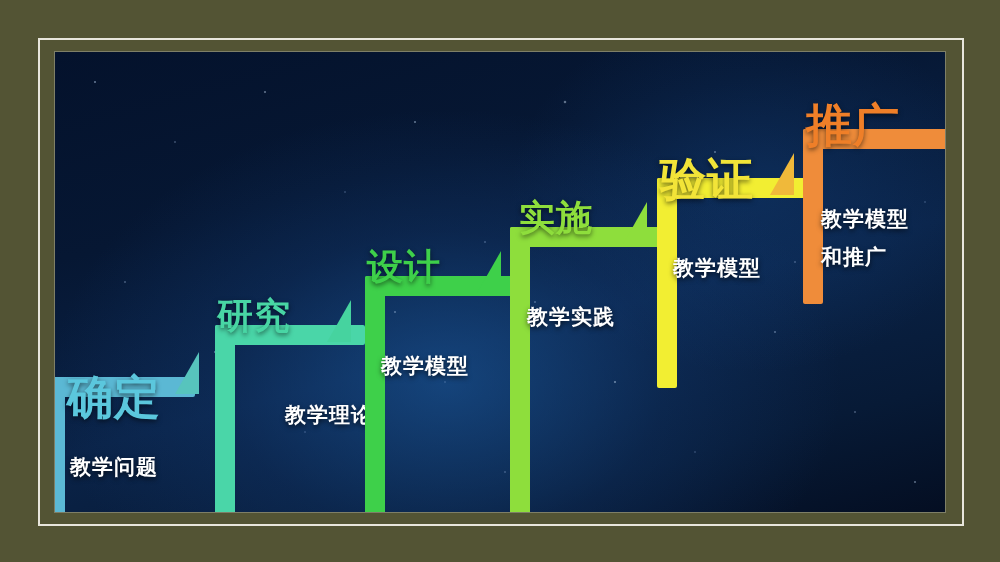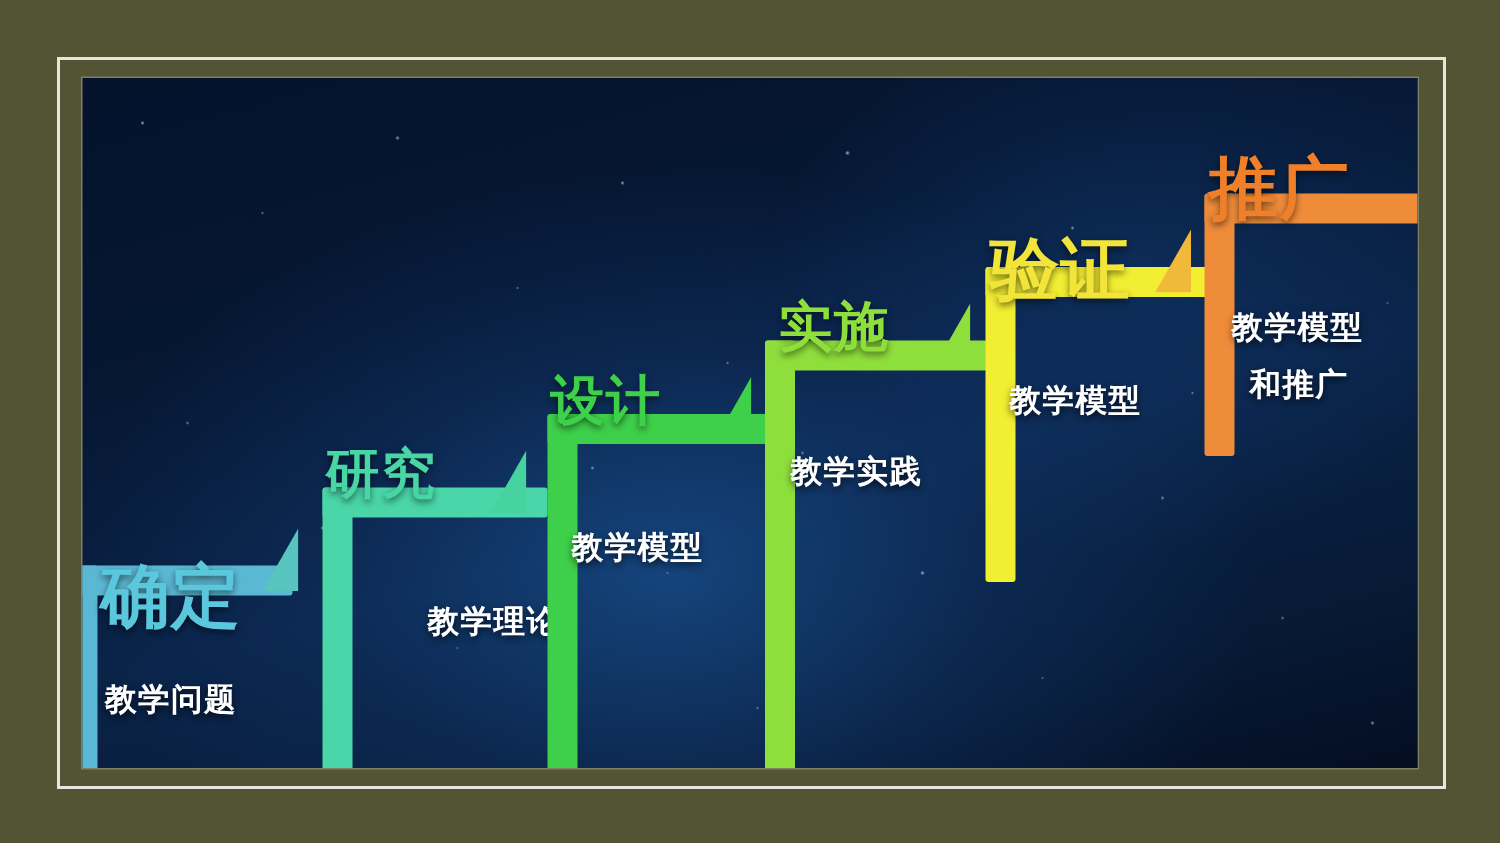--- a/index.html
+++ b/index.html
@@ -120,33 +120,33 @@
       <div class="title" style="left:312px;top:197px;font-size:36px;color:#3ed04a;">设计</div>
       <div class="arrow" style="left:422px;top:199px;width:24px;height:42px;background:#3ed04a;clip-path:polygon(100% 0,100% 100%,0 100%);"></div>
       <div class="caption" style="left:326px;top:301px;">教学模型</div>
     </div>
 
     <div class="step">
       <div class="bar-h" style="left:455px;top:175px;width:150px;height:20px;background:#8ede3c;"></div>
       <div class="bar-v" style="left:455px;top:175px;width:20px;height:290px;background:#8ede3c;"></div>
       <div class="title" style="left:464px;top:148px;font-size:36px;color:#8ede3c;">实施</div>
       <div class="arrow" style="left:568px;top:150px;width:24px;height:42px;background:#8ede3c;clip-path:polygon(100% 0,100% 100%,0 100%);"></div>
-      <div class="caption" style="left:472px;top:252px;font-family:Liberation Mono, monospace;">教学实践</div>
+      <div class="caption" style="left:472px;top:252px;">教学实践</div>
     </div>
 
     <div class="step">
       <div class="bar-h" style="left:602px;top:126px;width:150px;height:20px;background:#f2ee32;"></div>
       <div class="bar-v" style="left:602px;top:126px;width:20px;height:210px;background:#f2ee32;"></div>
       <div class="title" style="left:605px;top:104px;font-size:46px;color:#f2e438;">验证</div>
       <div class="arrow" style="left:715px;top:101px;width:24px;height:42px;background:#f0b93a;clip-path:polygon(100% 0,100% 100%,0 100%);"></div>
       <div class="caption" style="left:618px;top:203px;">教学模型</div>
     </div>
 
     <div class="step">
       <div class="bar-h" style="left:748px;top:77px;width:160px;height:20px;background:#ef8c3a;"></div>
       <div class="bar-v" style="left:748px;top:77px;width:20px;height:175px;background:#ef8c3a;"></div>
       <div class="title" style="left:751px;top:50px;font-size:46px;color:#ef7f28;">推广</div>
       <div class="caption" style="left:766px;top:154px;">教学模型</div>
-      <div class="caption" style="left:766px;top:192px;margin-left:12px;">和推广</div>
+      <div class="caption" style="left:766px;top:192px;">和推广</div>
     </div>
 
   </div>
 </div>
 
 </body></html>

